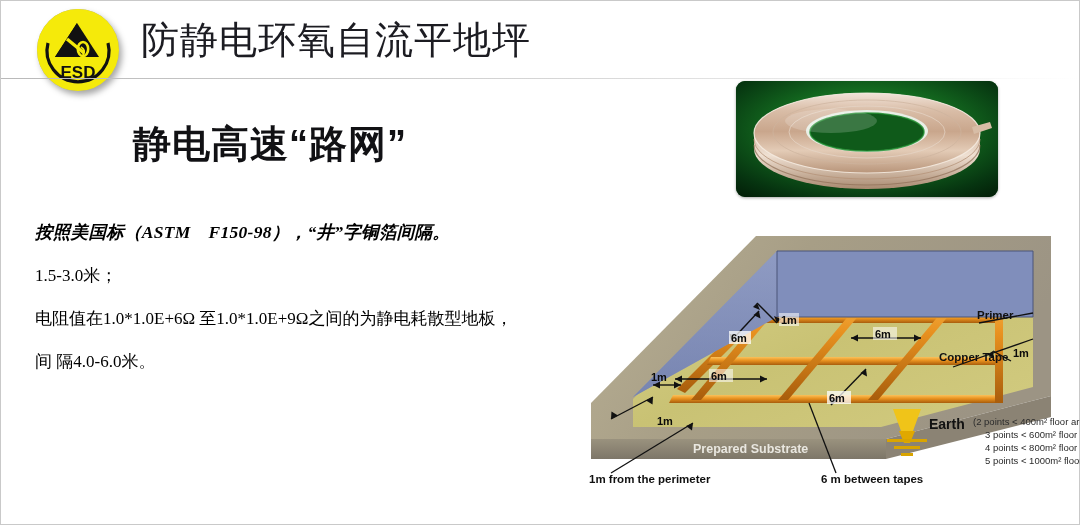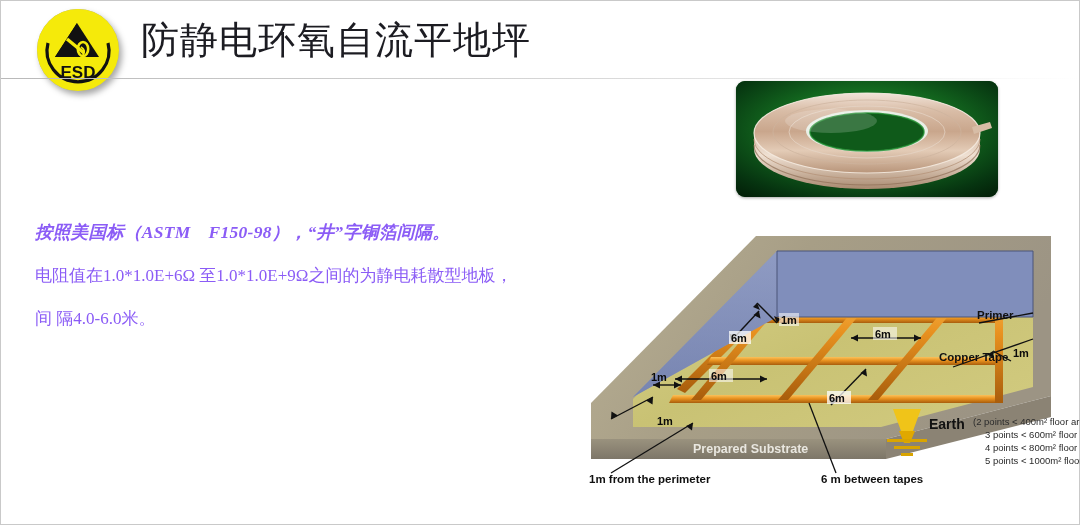--- a/index.html
+++ b/index.html
@@ -27,21 +27,21 @@
 
   
   #left-col{position:absolute;left:0;top:78px;width:600px;height:447px;}
 
   #subtitle{position:absolute;left:132px;top:40px;
             font-family:"Liberation Sans",sans-serif;
             font-size:38px;font-weight:bold;color:#111114;
             letter-spacing:1px;white-space:nowrap;}
 
   #body-text{position:absolute;left:34px;top:132px;width:556px;}
-  .para{color:#8b5cf6;font-family:"Liberation Serif",serif;
+  .para{color:#000000;font-family:"Liberation Serif",serif;
         font-size:17px;line-height:43px;white-space:nowrap;}
   .para.lead{font-weight:bold;font-style:italic;font-size:17.5px;
              letter-spacing:.3px;}
 
   
   #tape-photo{position:absolute;left:735px;top:80px;width:262px;height:116px;
               border-radius:9px;overflow:hidden;
               background:radial-gradient(ellipse 120% 130% at 50% 45%,
                          #1f8a2b 0%,#13661f 42%,#07340f 78%,#021b07 100%);
               box-shadow:0 1px 3px rgba(0,0,0,.35);}
@@ -73,23 +73,25 @@
       </svg>
     </div>
 
     <div id="page-title">防静电环氧自流平地坪</div>
 
     <div id="header-rule"></div>
   </div>
 
   <div id="left-col">
 
+    <div id="subtitle">静电高速“路网”</div>
 
     <div id="body-text">
       <div class="para lead">按照美国标（ASTM　F150-98），“井”字铜箔间隔。</div>
+      <div class="para">1.5-3.0米；</div>
       <div class="para">电阻值在1.0*1.0E+6Ω 至1.0*1.0E+9Ω之间的为静电耗散型地板，</div>
       <div class="para">间 隔4.0-6.0米。</div>
     </div>
   </div>
 
   <div id="tape-photo">
     <svg viewBox="0 0 262 116">
       <defs>
         <radialGradient id="gbg" cx="50%" cy="42%" r="78%">
           <stop offset="0%" stop-color="#2aa838"></stop>

